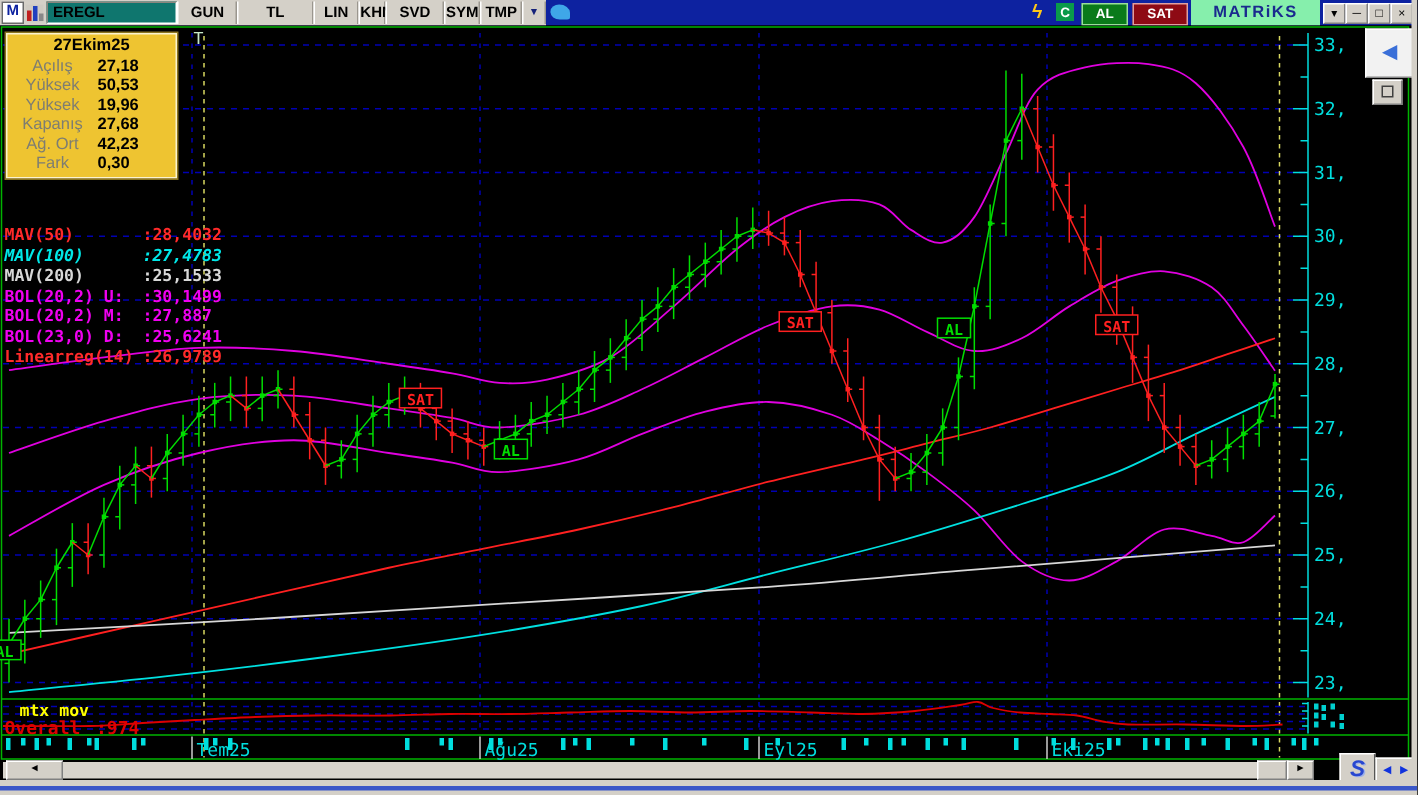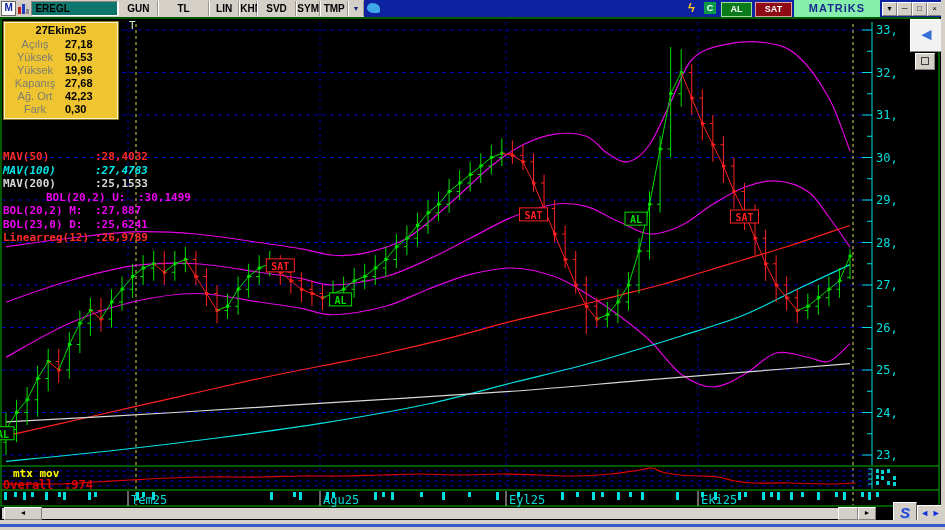--- a/index.html
+++ b/index.html
@@ -689,24 +689,24 @@
     <div class="info-row">
         <span class="info-label">Fark</span>
         <span class="info-value">0,30</span>
       </div>
   </div>
 
   <div id="legend">
     <div style="color: rgb(255, 42, 42);"><span class="leg-name">MAV(50)</span><span>:28,4032</span></div>
     <div style="color: rgb(0, 232, 232); font-style: italic;"><span class="leg-name">MAV(100)</span><span>:27,4783</span></div>
     <div style="color: rgb(216, 216, 216);"><span class="leg-name">MAV(200)</span><span>:25,1533</span></div>
-    <div style="color: rgb(240, 0, 240); padding-left: 43px;"><span class="leg-name">BOL(20,2) U:</span><span>:30,1499</span></div>
+    <div style="color: rgb(240, 0, 240);"><span class="leg-name">BOL(20,2) U:</span><span>:30,1499</span></div>
     <div style="color: rgb(240, 0, 240);"><span class="leg-name">BOL(20,2) M:</span><span>:27,887</span></div>
     <div style="color: rgb(240, 0, 240);"><span class="leg-name">BOL(23,0) D:</span><span>:25,6241</span></div>
-    <div style="color: rgb(255, 42, 42);"><span class="leg-name">Linearreg(12)</span><span>:26,9789</span></div>
+    <div style="color: rgb(255, 42, 42);"><span class="leg-name">Linearreg(14)</span><span>:26,9789</span></div>
   </div>
 
   <div id="back-panel">◄</div>
   <div id="sq-btn">
       <i></i>
     </div>
 
   <div id="scrollrow">
     <div id="scroll-track"></div>
     <div class="sc-btn" style="left:4px;width:36px">◄</div>

